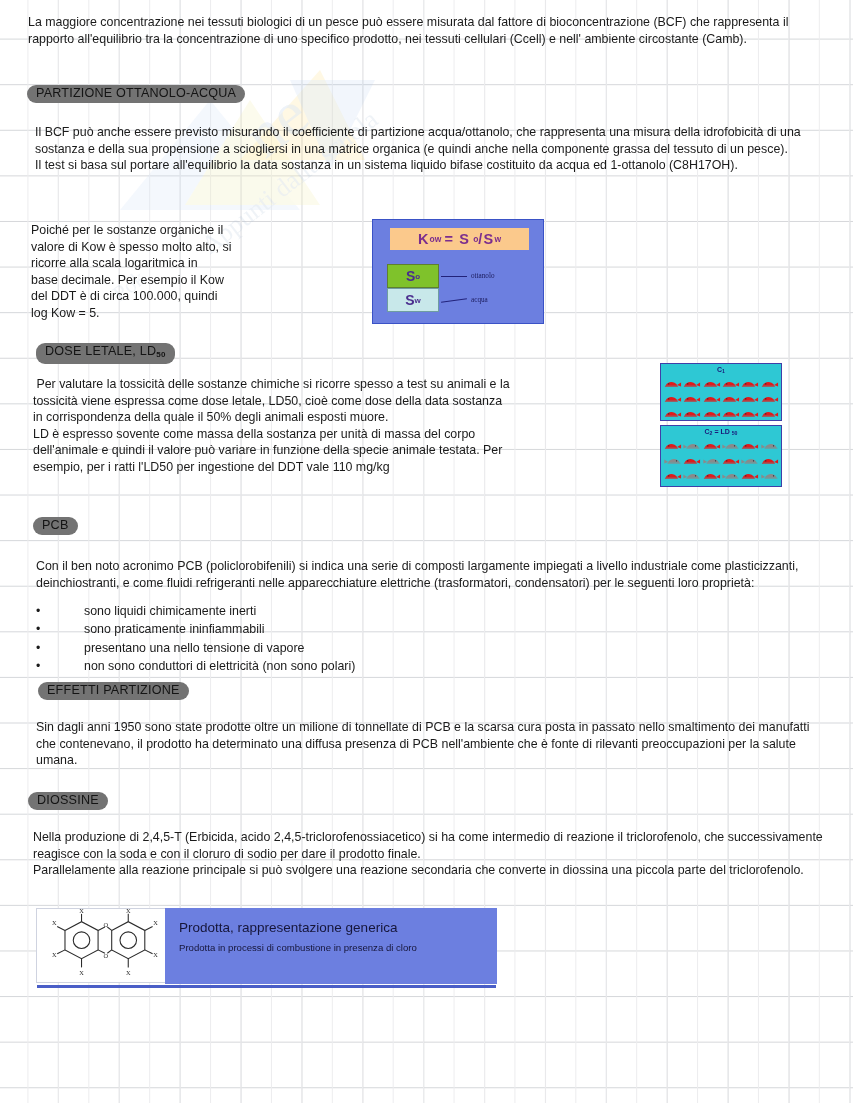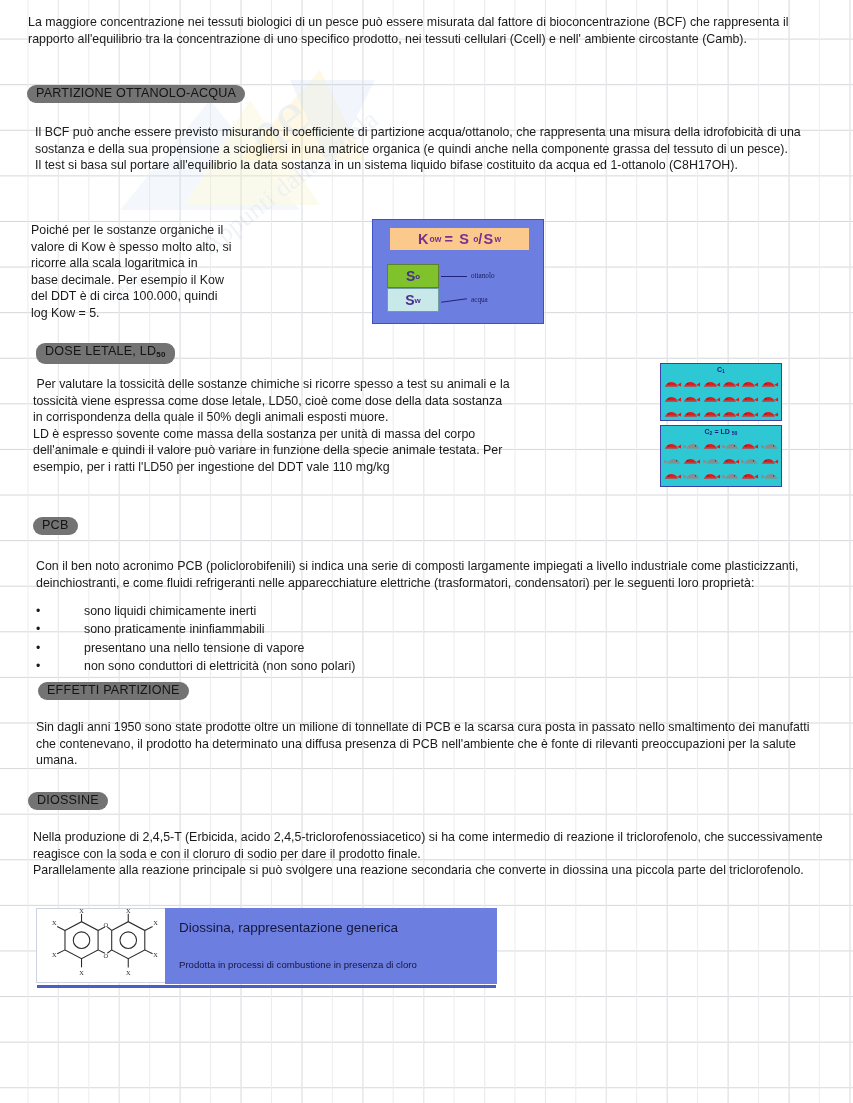--- a/index.html
+++ b/index.html
@@ -203,21 +203,21 @@
   #dioxin-caption {
     position: absolute;
     left: 129px; top: 0;
     width: 332px; height: 76px;
     background: #6c7fe0;
     box-sizing: border-box;
     padding: 10px 0 0 14px;
     color: #16163a;
   }
   #dioxin-caption .t1 { font-size: 13.5px; line-height: 19px; }
-  #dioxin-caption .t2 { font-size: 9.6px; line-height: 15px; margin-top: 20px; }
+  #dioxin-caption .t2 { font-size: 9.6px; line-height: 15px; margin-top: 3px; }
   #dioxin-underline {
     position: absolute;
     left: 1px; top: 77px;
     width: 459px; height: 3px;
     background: #4a5ec7;
   }
 </style>
 </head>
 <body>
 
@@ -733,20 +733,20 @@
           <text x="45" y="68">X</text>
           <text x="93" y="4">X</text>
           <text x="121" y="16">X</text>
           <text x="121" y="49">X</text>
           <text x="93" y="68">X</text>
         </g>
       </svg>
     </div>
 
     <div id="dioxin-caption">
-      <div class="t1">Diossina, rappresentazione generica</div>
+      <div class="t1">Prodotta, rappresentazione generica</div>
       <div class="t2">Prodotta in processi di combustione in presenza di cloro</div>
     </div>
 
     <div id="dioxin-underline"></div>
   </div>
 
 </div>
 
 </body></html>

